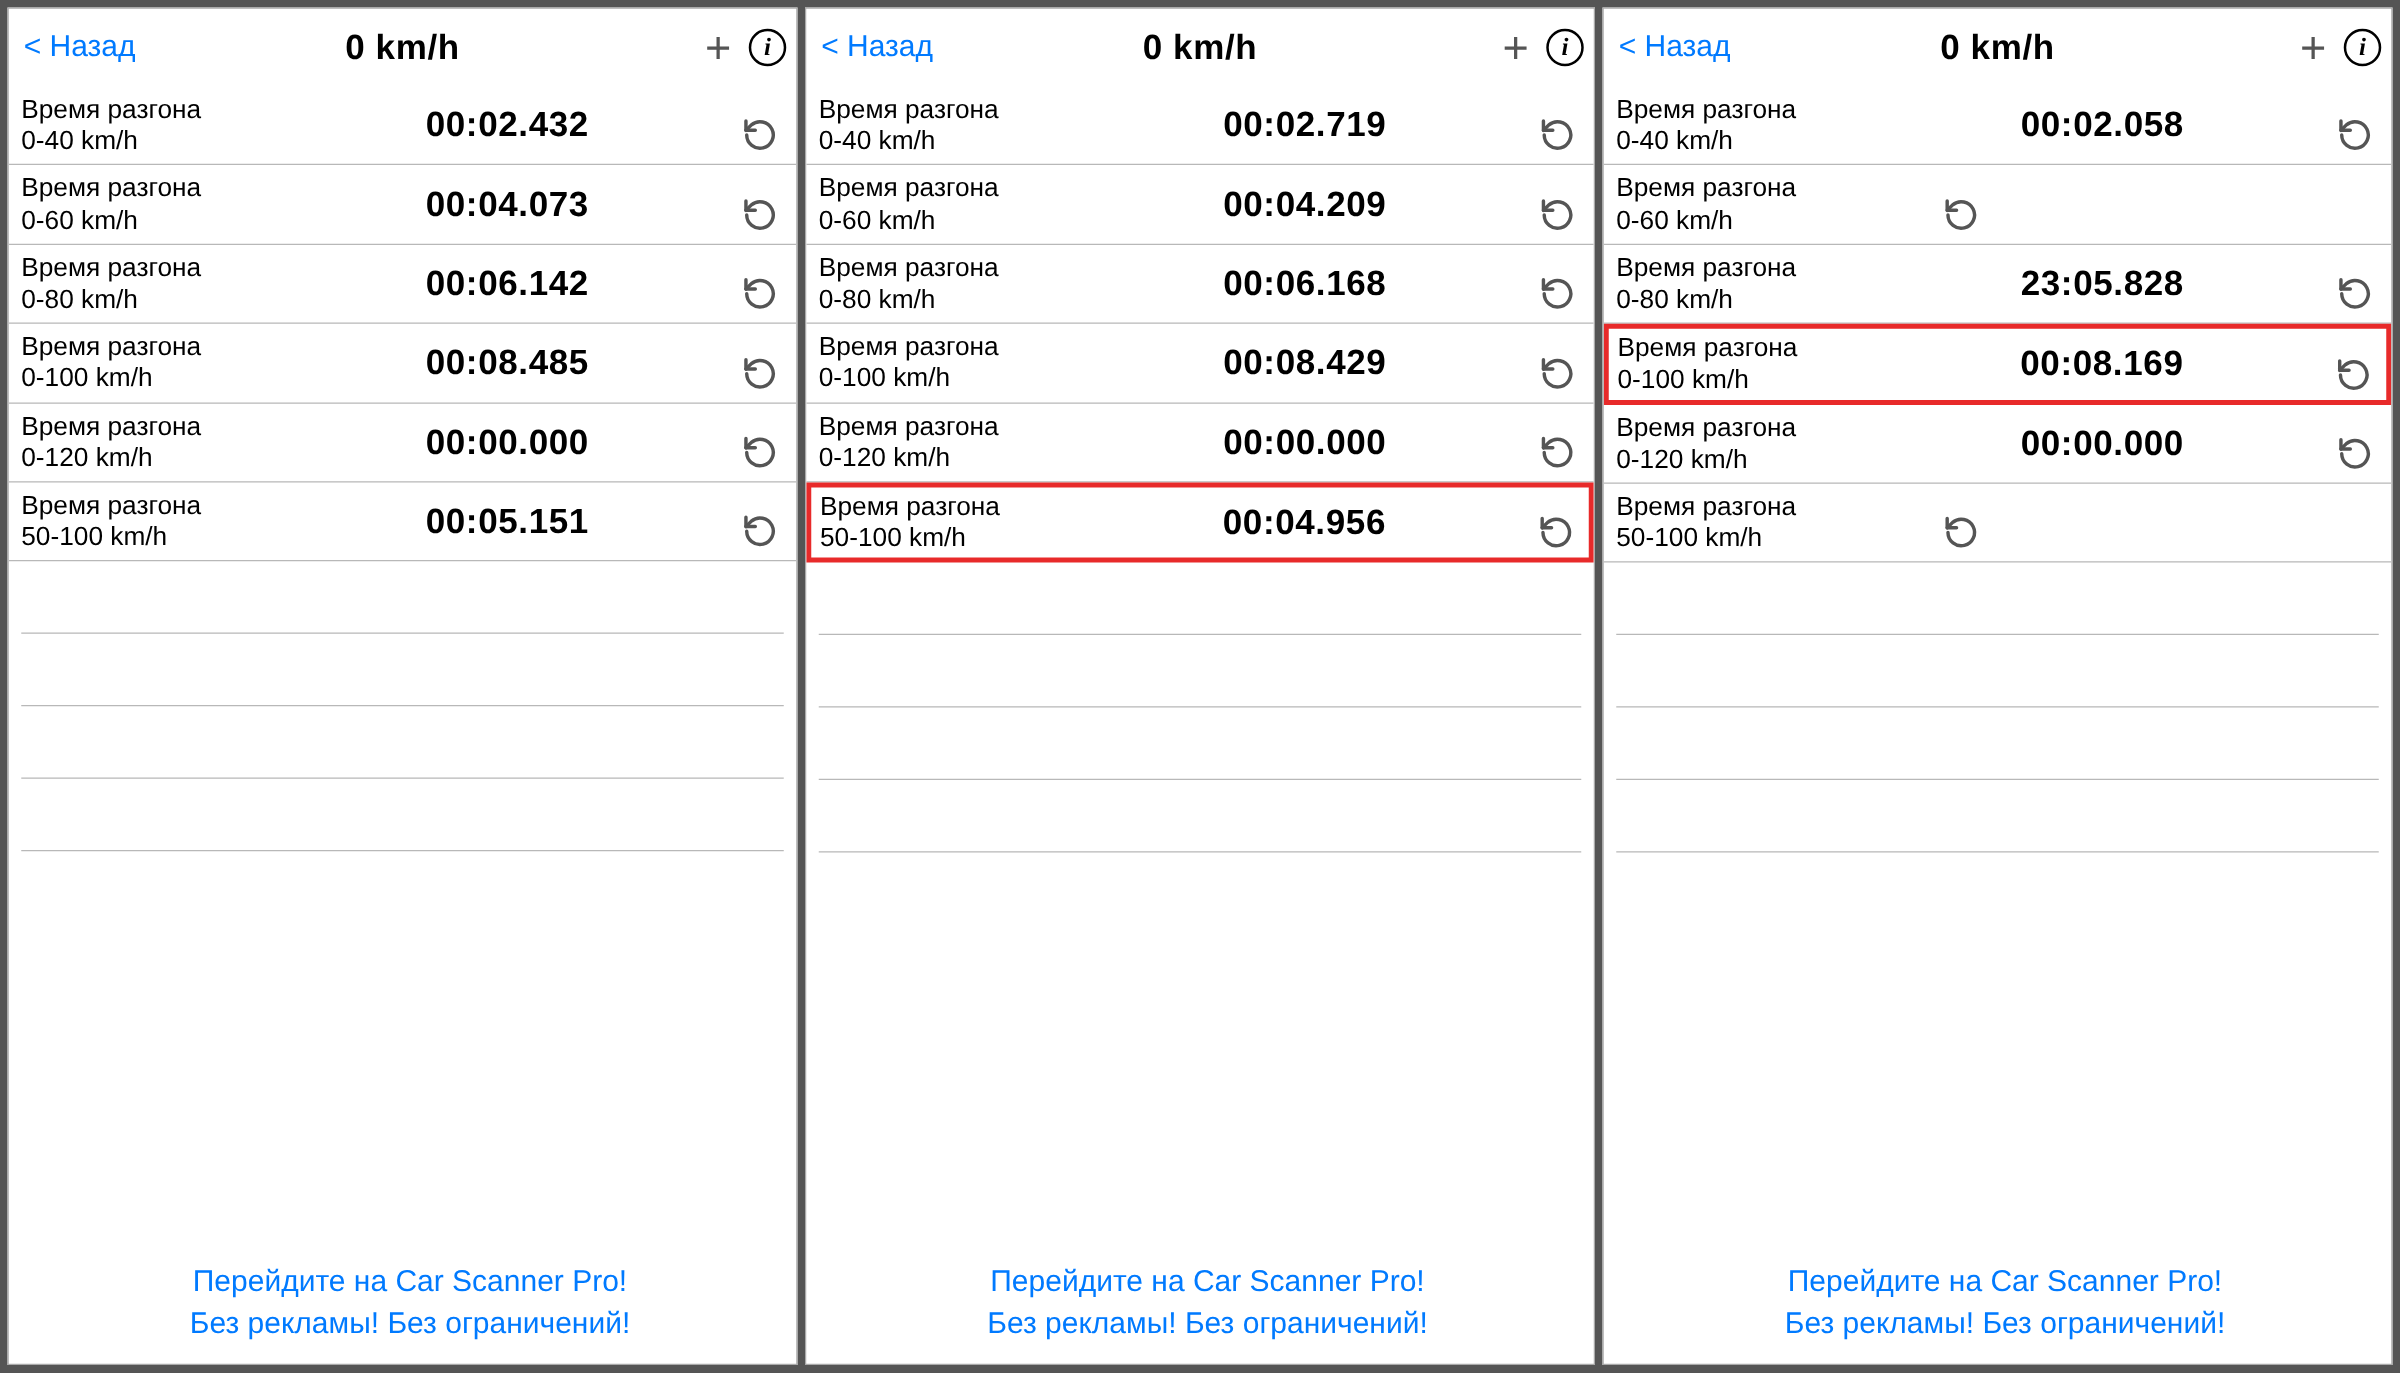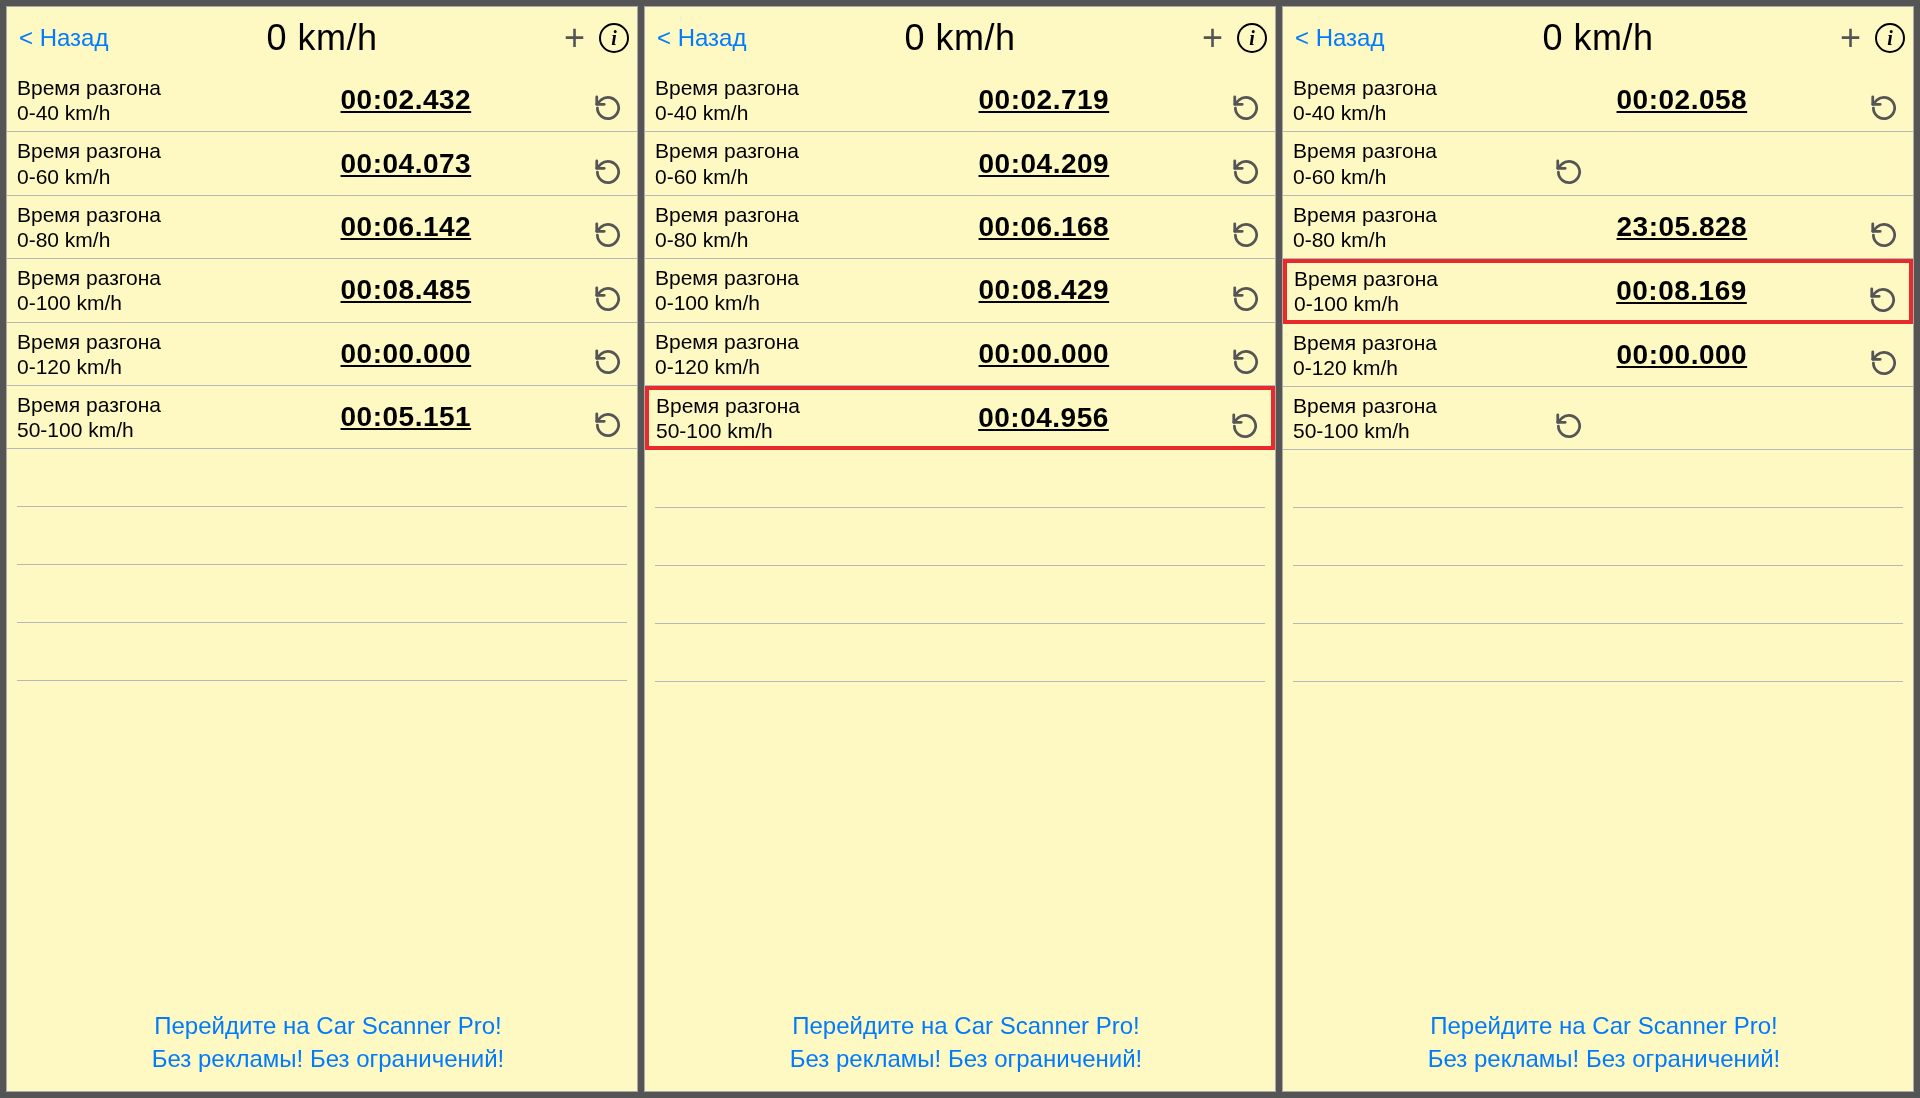--- a/index.html
+++ b/index.html
@@ -7,21 +7,21 @@
       font-family: -apple-system, "Helvetica Neue", Helvetica, Arial, sans-serif;
       background: #555;
       width: 1920px;
       height: 1098px;
       display: flex;
       gap: 6px;
       padding: 6px;
     }
     .panel {
       flex: 1 1 0;
-      background: #fef9c3;
+      background: #ffffff;
       display: flex;
       flex-direction: column;
       position: relative;
       border: 1px solid #aaa;
       justify-content: space-between;
     }
     .header {
       height: 62px;
       display: flex;
       align-items: center;
@@ -32,22 +32,22 @@
       color: #007aff;
       font-size: 24px;
       cursor: pointer;
       padding: 6px 4px;
       white-space: nowrap;
     }
     .title {
       position: absolute;
       left: 0; right: 0;
       text-align: center;
-      font-size: 36px;
-      font-weight: 400;
+      font-size: 28px;
+      font-weight: 700;
       pointer-events: none;
       color: #000;
       letter-spacing: 0.5px;
     }
     .head-right {
       margin-left: auto;
       display: flex;
       align-items: center;
       gap: 10px;
     }
@@ -93,21 +93,20 @@
       line-height: 1.2;
     }
     .row .value {
       flex: 1;
       text-align: center;
       font-size: 28px;
       font-weight: 700;
       color: #000;
       letter-spacing: 0.5px;
       padding-right: 20px;
-      text-decoration: underline;
     }
     .row .refresh {
       flex: 0 0 38px;
       display: flex;
       align-items: flex-end;
       justify-content: center;
       align-self: stretch;
       padding-bottom: 2px;
       cursor: pointer;
     }

